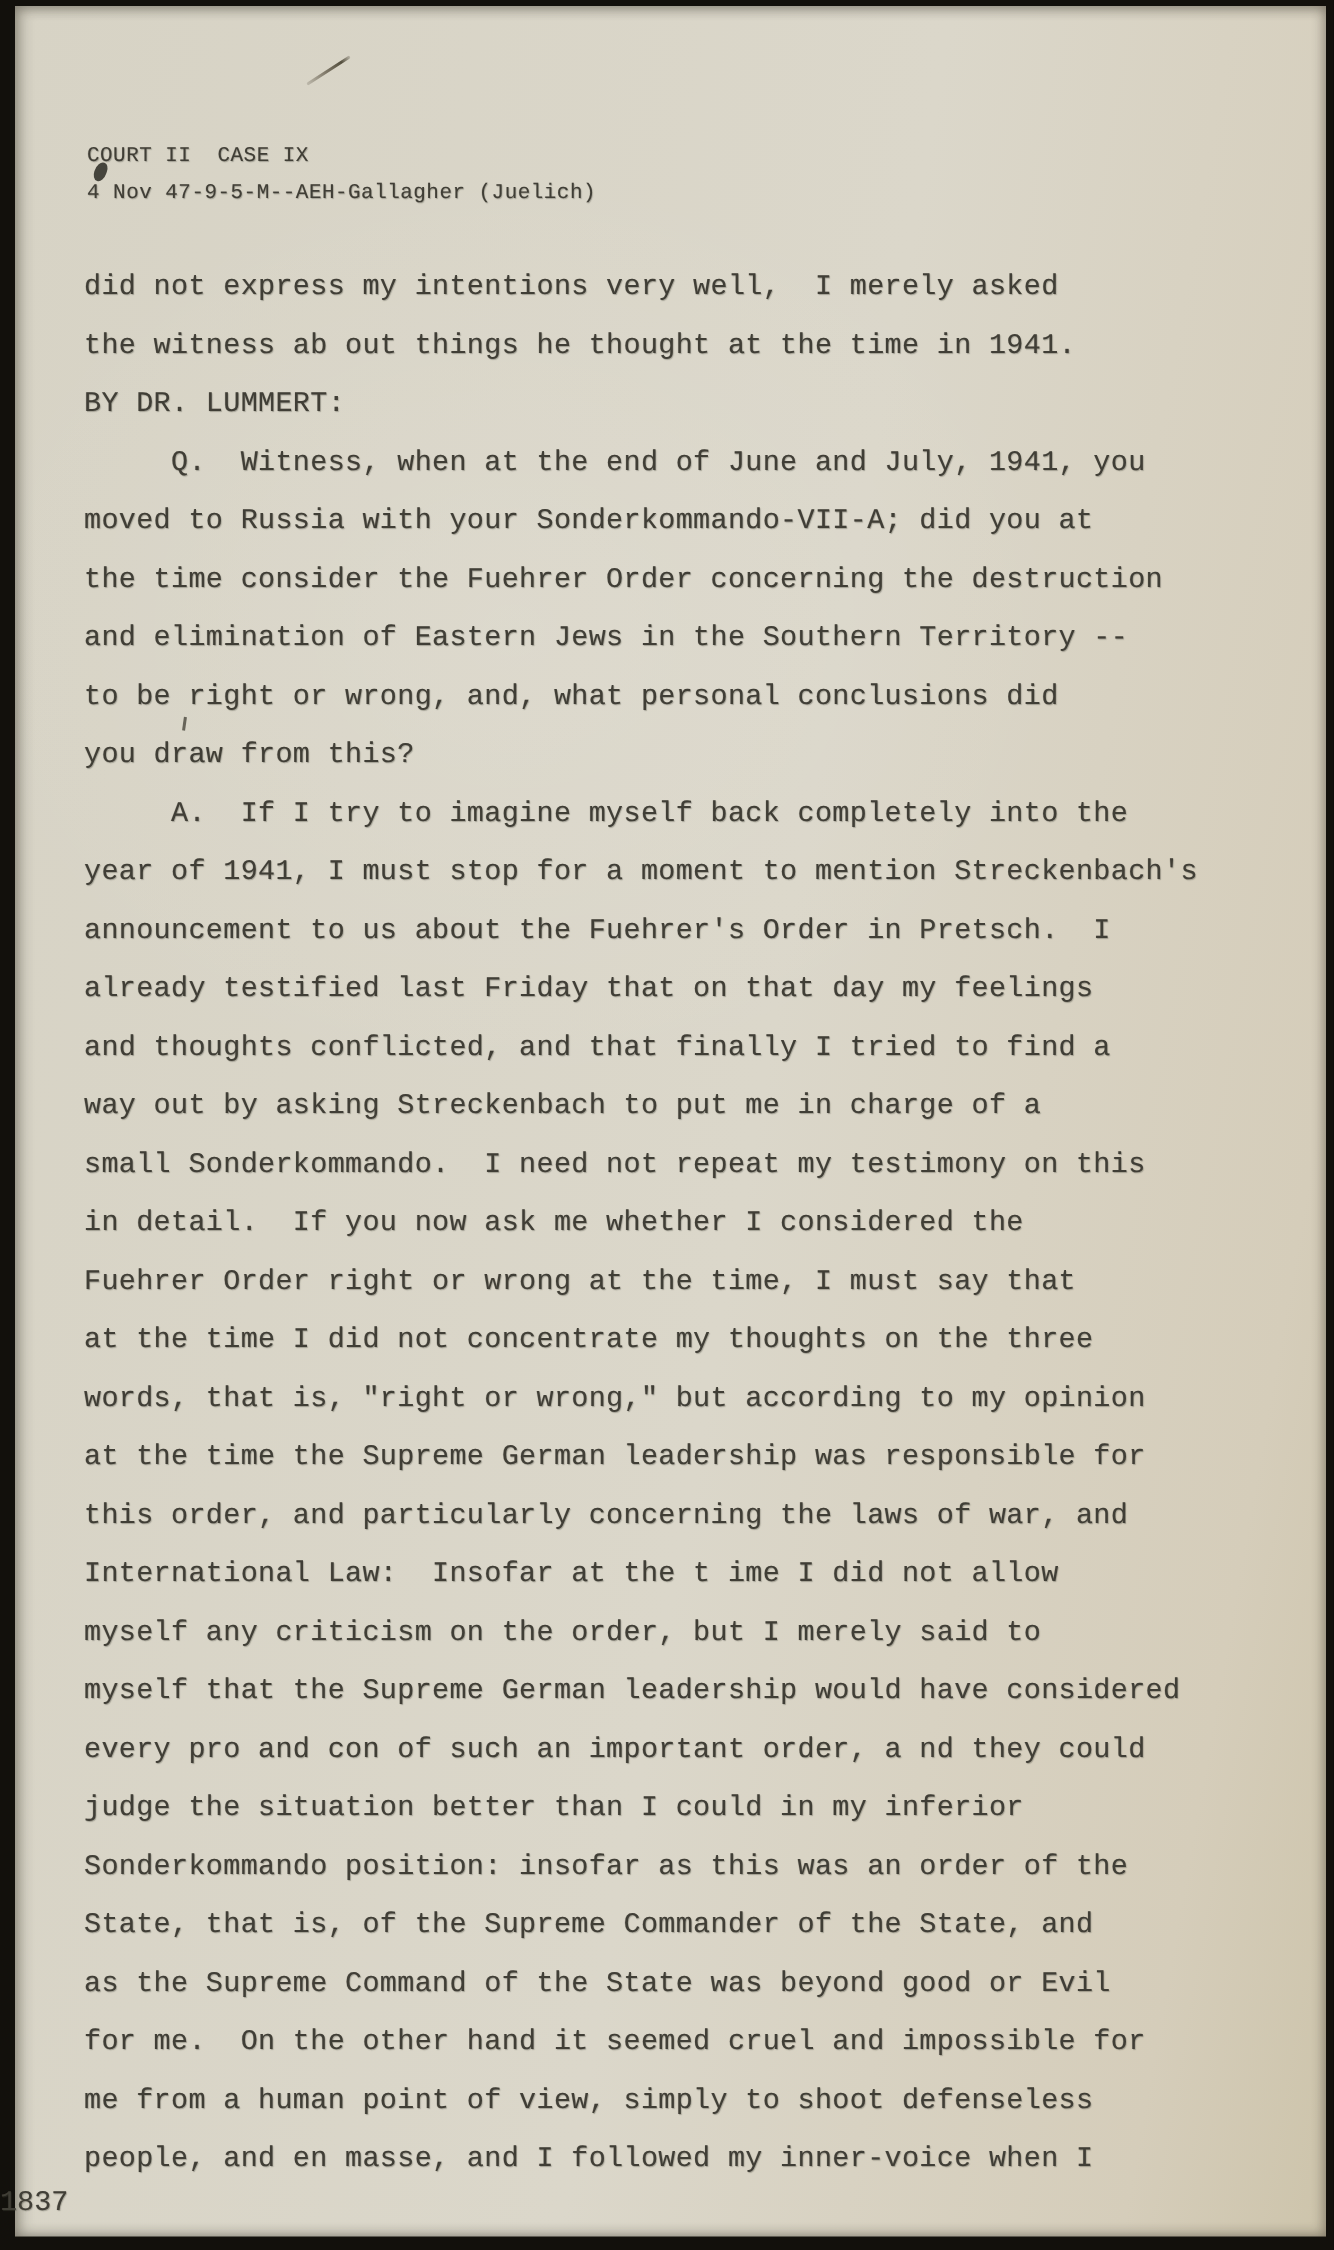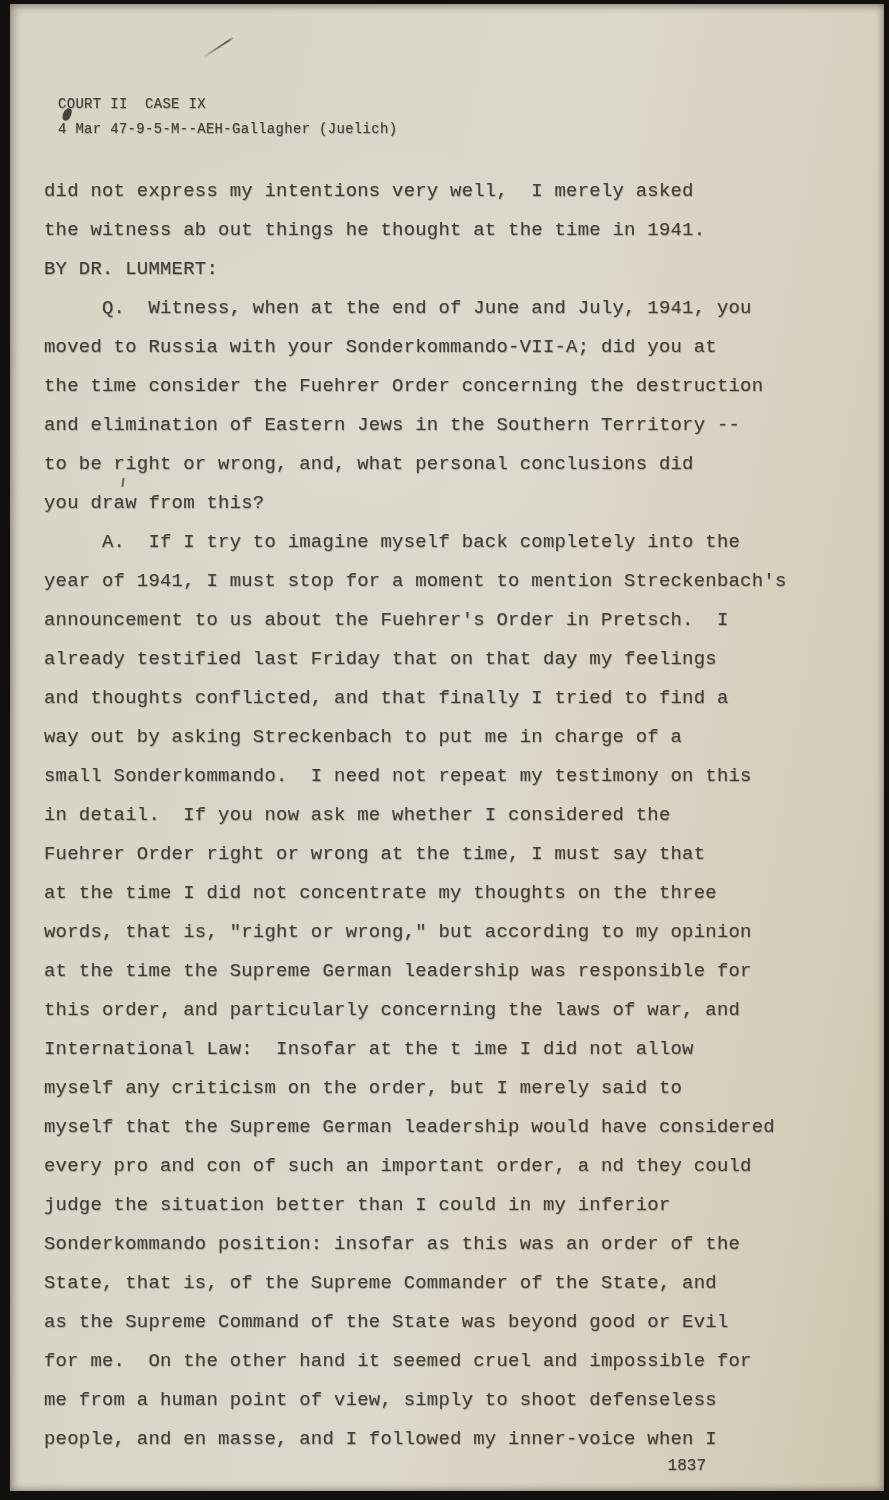--- a/index.html
+++ b/index.html
@@ -34,34 +34,34 @@
   #header {
     position: absolute;
     left: 58px;
     top: 92px;
     font-size: 14px;
     line-height: 25px;
     letter-spacing: 0.3px;
   }
   #bodytext {
     position: absolute;
-    left: 44px;
+    left: 56px;
     top: 172px;
     font-size: 19px;
     line-height: 39px;
     letter-spacing: 0.2px;
   }
   .line { height: 39px; }
   #pagenum {
     position: absolute;
     left: 0;
     top: 1457px;
     width: 706px;
-    text-align: right;
-    font-size: 16px;
+    text-align: left;
+    font-size: 19px;
   }
   #pencil-mark {
     position: absolute;
     left: 192px;
     top: 42px;
     width: 34px;
     height: 2px;
     background: linear-gradient(90deg, rgba(110,104,90,0.25), #7d7666 45%, #55503f 80%, rgba(110,104,90,0.3));
     transform: rotate(-33deg);
     border-radius: 2px;
@@ -91,18 +91,18 @@
 </head>
 <body>
 
 <div id="scan">
   <div id="paper">
     <div id="pencil-mark"></div>
     <div id="ink-speck"></div>
     <div id="stray-tick"></div>
   </div>
 
-  <div id="header" class="typed"><div class="hline">COURT II  CASE IX</div><div class="hline">4 Mar 47-9-5-M--AEH-Gallagher (Juelich)</div></div>
+  <div id="header" class="typed"><div class="hline">COURT II  CASE IX</div><div class="hline">4 Nov 47-9-5-M--AEH-Gallagher (Juelich)</div></div>
 
   <div id="bodytext" class="typed"><div class="line">did not express my intentions very well,  I merely asked</div><div class="line">the witness ab out things he thought at the time in 1941.</div><div class="line">BY DR. LUMMERT:</div><div class="line">     Q.  Witness, when at the end of June and July, 1941, you</div><div class="line">moved to Russia with your Sonderkommando-VII-A; did you at</div><div class="line">the time consider the Fuehrer Order concerning the destruction</div><div class="line">and elimination of Eastern Jews in the Southern Territory --</div><div class="line">to be right or wrong, and, what personal conclusions did</div><div class="line">you draw from this?</div><div class="line">     A.  If I try to imagine myself back completely into the</div><div class="line">year of 1941, I must stop for a moment to mention Streckenbach's</div><div class="line">announcement to us about the Fuehrer's Order in Pretsch.  I</div><div class="line">already testified last Friday that on that day my feelings</div><div class="line">and thoughts conflicted, and that finally I tried to find a</div><div class="line">way out by asking Streckenbach to put me in charge of a</div><div class="line">small Sonderkommando.  I need not repeat my testimony on this</div><div class="line">in detail.  If you now ask me whether I considered the</div><div class="line">Fuehrer Order right or wrong at the time, I must say that</div><div class="line">at the time I did not concentrate my thoughts on the three</div><div class="line">words, that is, "right or wrong," but according to my opinion</div><div class="line">at the time the Supreme German leadership was responsible for</div><div class="line">this order, and particularly concerning the laws of war, and</div><div class="line">International Law:  Insofar at the t ime I did not allow</div><div class="line">myself any criticism on the order, but I merely said to</div><div class="line">myself that the Supreme German leadership would have considered</div><div class="line">every pro and con of such an important order, a nd they could</div><div class="line">judge the situation better than I could in my inferior</div><div class="line">Sonderkommando position: insofar as this was an order of the</div><div class="line">State, that is, of the Supreme Commander of the State, and</div><div class="line">as the Supreme Command of the State was beyond good or Evil</div><div class="line">for me.  On the other hand it seemed cruel and impossible for</div><div class="line">me from a human point of view, simply to shoot defenseless</div><div class="line">people, and en masse, and I followed my inner-voice when I</div></div>
 
   <div id="pagenum" class="typed">1837</div>
 </div>
 
 </body></html>

